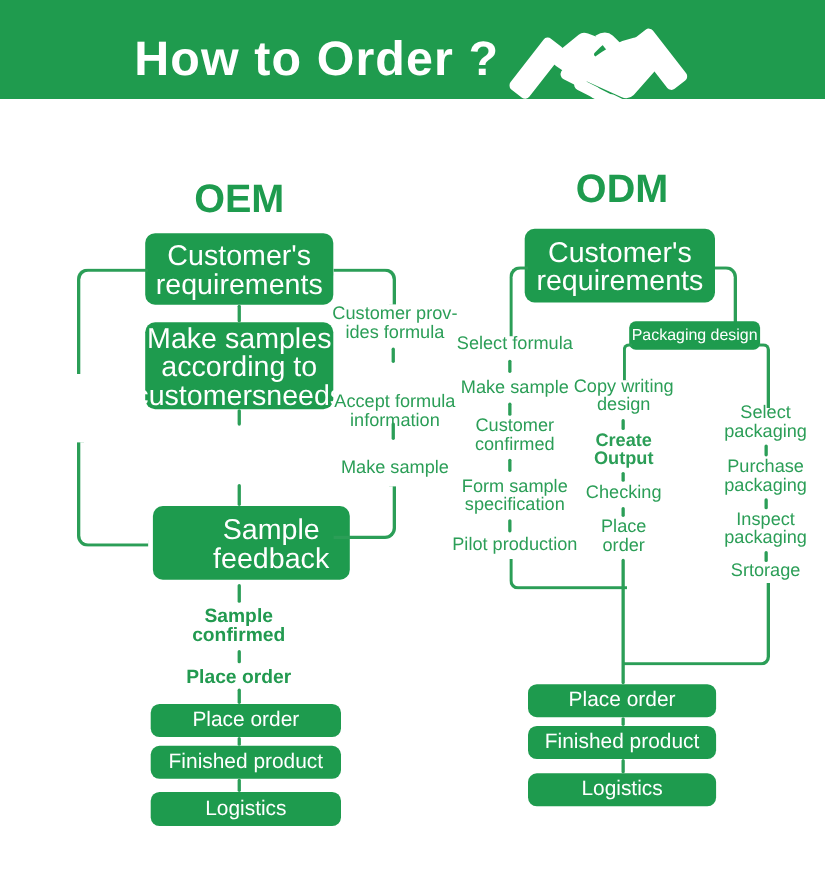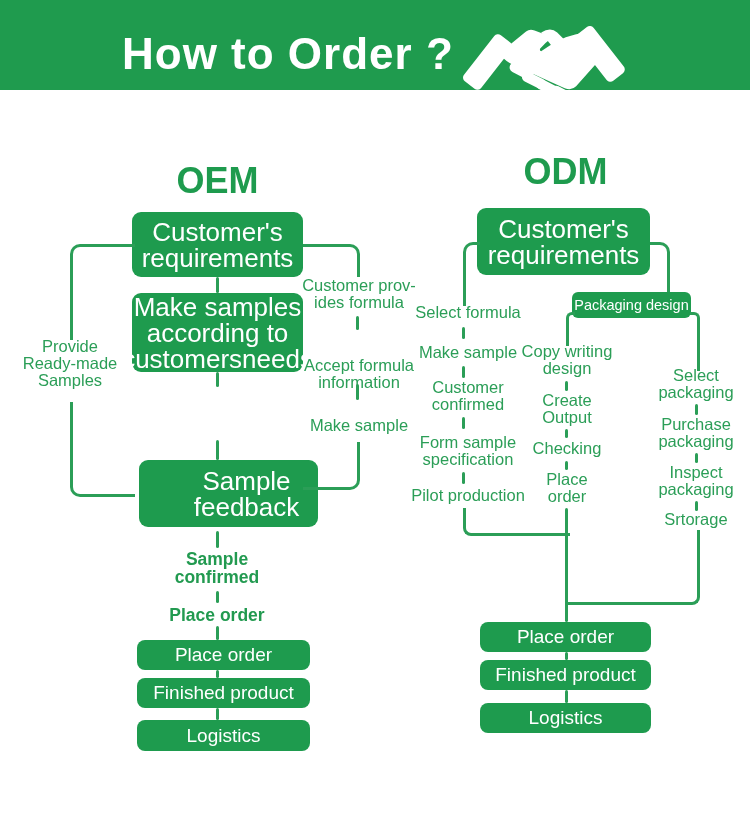--- a/index.html
+++ b/index.html
@@ -62,23 +62,20 @@
 requirements</div>
   <div class="vline" style="left:215.5px;top:277px;height:16px;"></div>
   <div class="gbox" style="left:132px;top:293px;width:171px;height:79px;">Make samples
 according to
 customersneeds</div>
   <div class="vline" style="left:215.5px;top:372px;height:15px;"></div>
   <div class="vline" style="left:215.5px;top:440px;height:20px;"></div>
   <div class="gbox" style="left:139px;top:460px;width:143px;height:67px;padding-left:36px;">Sample feedback</div>
 
   <div class="elbow tl" style="left:70px;top:244px;width:62px;height:93px;"></div>
-  <div class="lbl" style="left:6px;top:338px;width:128px;">Provide
-Ready-made
-Samples</div>
   <div class="elbow bl" style="left:70px;top:402px;width:62px;height:92px;"></div>
 
   <div class="elbow tr" style="left:303px;top:244px;width:54px;height:30px;"></div>
   <div class="lbl" style="left:297px;top:277px;width:124px;">Customer prov-
 ides formula</div>
   <div class="vline" style="left:355.5px;top:316px;height:14px;"></div>
   <div class="lbl" style="left:297px;top:341px;width:124px;margin-top:16px;">Accept formula
 information</div>
   <div class="vline" style="left:355.5px;top:384px;height:16px;"></div>
   <div class="lbl" style="left:297px;top:417px;width:124px;">Make sample</div>
@@ -118,21 +115,21 @@
   <div class="vline" style="left:461.5px;top:417px;height:12px;"></div>
   <div class="lbl" style="left:408px;top:434px;width:120px;">Form sample
 specification</div>
   <div class="vline" style="left:461.5px;top:472px;height:12px;"></div>
   <div class="lbl" style="left:408px;top:487px;width:120px;">Pilot production</div>
   <div class="elbow bl" style="left:463px;top:508px;width:104px;height:25px;border-bottom-left-radius:8px;"></div>
 
   <div class="lbl" style="left:508px;top:343px;width:118px;">Copy writing
 design</div>
   <div class="vline" style="left:564.5px;top:381px;height:10px;"></div>
-  <div class="lbl" style="left:508px;top:392px;width:118px;">Create
+  <div class="lbl" style="left:508px;top:392px;width:118px;font-weight:bold;">Create
 Output</div>
   <div class="vline" style="left:564.5px;top:429px;height:9px;"></div>
   <div class="lbl" style="left:508px;top:440px;width:118px;">Checking</div>
   <div class="vline" style="left:564.5px;top:461px;height:9px;"></div>
   <div class="lbl" style="left:508px;top:471px;width:118px;">Place
 order</div>
   <div class="vline" style="left:564.5px;top:508px;height:114px;"></div>
 
   <div class="lbl" style="left:645px;top:367px;width:102px;">Select
 packaging</div>

